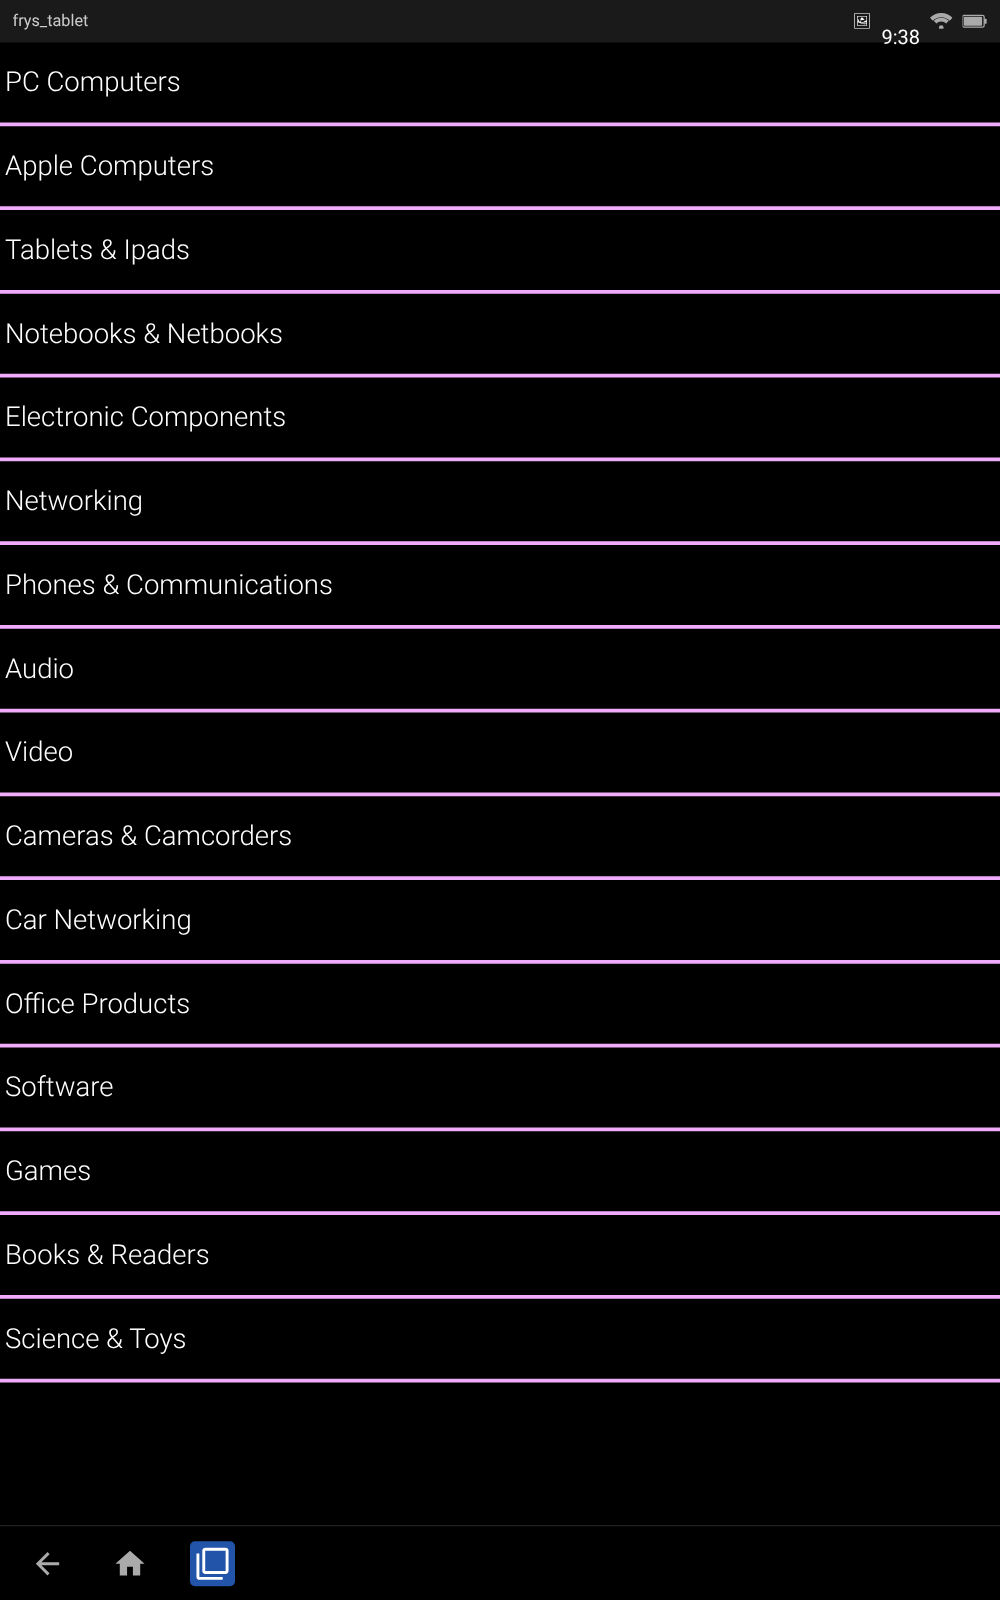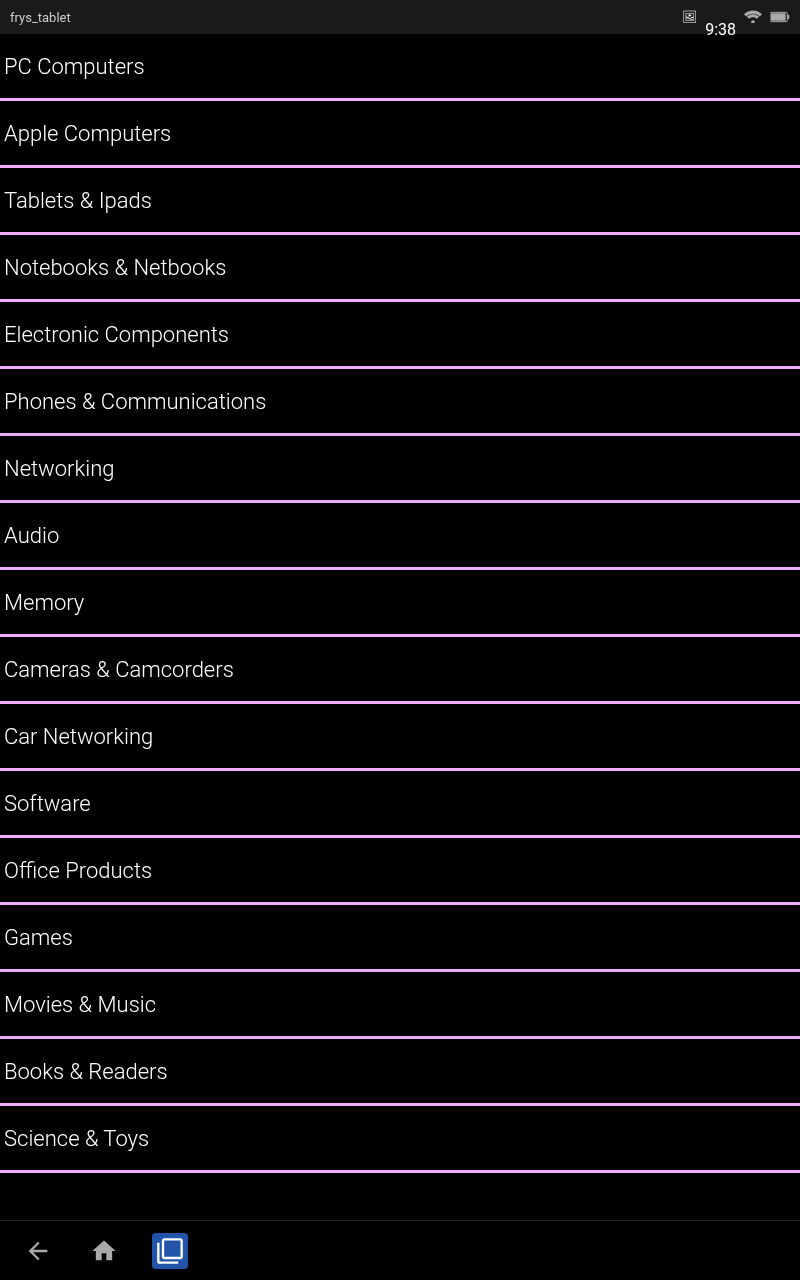--- a/index.html
+++ b/index.html
@@ -152,48 +152,45 @@
     <div class="category-item">
       <span class="category-item-label">Tablets &amp; Ipads</span>
     </div>
     <div class="category-item">
       <span class="category-item-label">Notebooks &amp; Netbooks</span>
     </div>
     <div class="category-item">
       <span class="category-item-label">Electronic Components</span>
     </div>
     <div class="category-item">
+      <span class="category-item-label">Networking</span>
+    </div>
+    <div class="category-item">
       <span class="category-item-label">Phones &amp; Communications</span>
     </div>
     <div class="category-item">
-      <span class="category-item-label">Networking</span>
-    </div>
-    <div class="category-item">
       <span class="category-item-label">Audio</span>
     </div>
     <div class="category-item">
-      <span class="category-item-label">Memory</span>
+      <span class="category-item-label">Video</span>
     </div>
     <div class="category-item">
       <span class="category-item-label">Cameras &amp; Camcorders</span>
     </div>
     <div class="category-item">
       <span class="category-item-label">Car Networking</span>
     </div>
     <div class="category-item">
+      <span class="category-item-label">Office Products</span>
+    </div>
+    <div class="category-item">
       <span class="category-item-label">Software</span>
     </div>
     <div class="category-item">
-      <span class="category-item-label">Office Products</span>
-    </div>
-    <div class="category-item">
       <span class="category-item-label">Games</span>
-    </div>
-    <div class="category-item">
-      <span class="category-item-label">Movies &amp; Music</span>
     </div>
     <div class="category-item">
       <span class="category-item-label">Books &amp; Readers</span>
     </div>
     <div class="category-item">
       <span class="category-item-label">Science &amp; Toys</span>
     </div>
   </div>
 
 <div class="bottom-nav">

